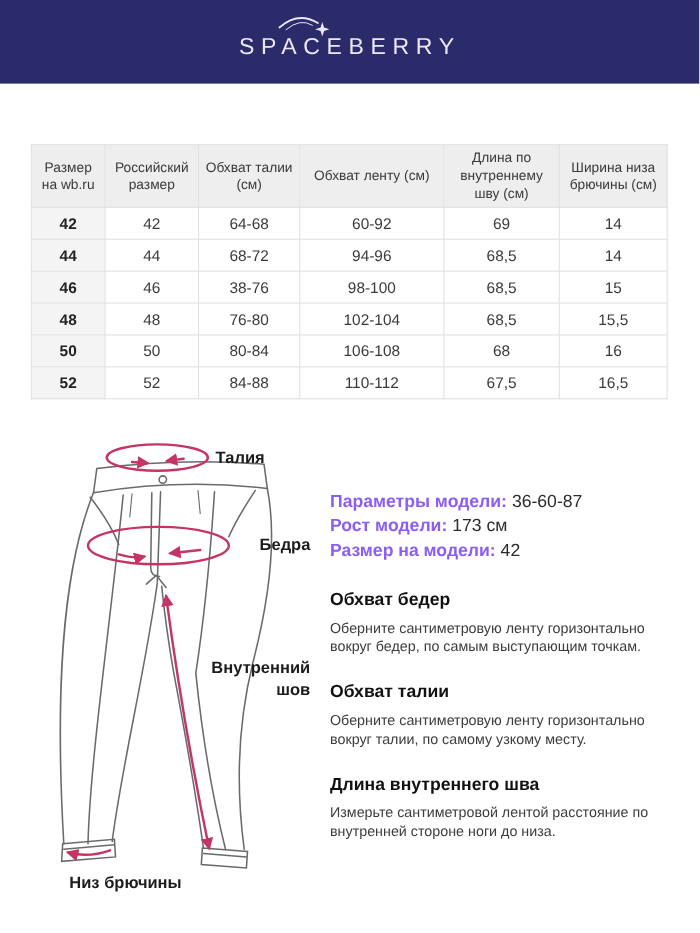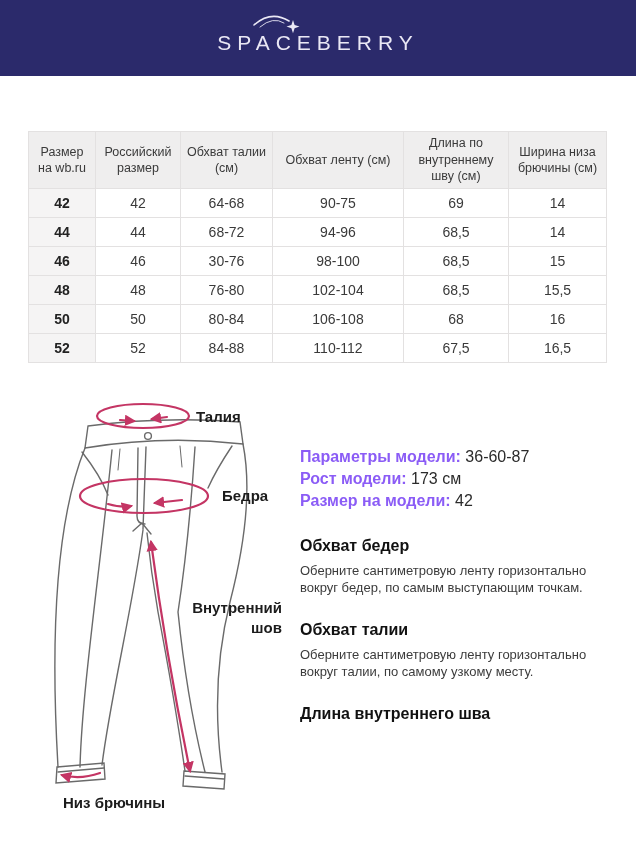--- a/index.html
+++ b/index.html
@@ -22,21 +22,21 @@
   .size-table th { background:#efeeee; font-weight:400; font-size:12.5px;
     line-height:1.32; height:57px; padding:2px 4px; }
   .size-table td { background:#ffffff; font-size:14px; height:29px; }
   .size-table td.size-col { background:#f5f4f4; font-weight:700; color:#222222; font-size:14px; }
 
   
   .diagram { position:absolute; left:20px; top:390px; width:280px; height:440px;text-align:right; }
   .pants-svg { position:absolute; left:0; top:0; }
   .diag-label { position:absolute; font-size:15px; font-weight:600; color:#1c1c1c; line-height:20px; }
   .label-waist { left:176px; top:17px; }
-  .label-hips  { left:202px; top:96px; }
+  .label-hips  { left:216px; top:96px; }
   .label-inseam { left:158px; top:208px; width:104px; }
   .label-hem { left:43px; top:403px; }
 
   
   .info { position:absolute; left:300px; top:446px; width:316px; color:#222222; }
   .model-line { font-size:16px; line-height:22px; color:#2b2b2b; }
   .model-line b { font-weight:700; color:#8b5cf6; }
   .guide-section { margin-top:24px; }
   .guide-section:first-of-type { margin-top:33px; }
   .guide-title { font-size:16px; font-weight:700; color:#111111; line-height:20px; }
@@ -75,36 +75,36 @@
         <th>Обхват ленту (см)</th>
         <th>Длина по внутреннему шву (см)</th>
         <th>Ширина низа брючины (см)</th>
       </tr>
     </thead>
     <tbody>
       <tr>
         <td class="size-col">42</td>
         <td>42</td>
         <td>64-68</td>
-        <td>90-75</td>
+        <td>60-92</td>
         <td>69</td>
         <td>14</td>
       </tr>
       <tr>
         <td class="size-col">44</td>
         <td>44</td>
         <td>68-72</td>
         <td>94-96</td>
         <td>68,5</td>
         <td>14</td>
       </tr>
       <tr>
         <td class="size-col">46</td>
         <td>46</td>
-        <td>30-76</td>
+        <td>38-76</td>
         <td>98-100</td>
         <td>68,5</td>
         <td>15</td>
       </tr>
       <tr>
         <td class="size-col">48</td>
         <td>48</td>
         <td>76-80</td>
         <td>102-104</td>
         <td>68,5</td>
@@ -203,16 +203,17 @@
     <div class="guide-section">
       <div class="guide-title">Обхват бедер</div>
       <div class="guide-text">Оберните сантиметровую ленту горизонтально вокруг бедер, по самым выступающим точкам.</div>
     </div>
     <div class="guide-section">
       <div class="guide-title">Обхват талии</div>
       <div class="guide-text">Оберните сантиметровую ленту горизонтально вокруг талии, по самому узкому месту.</div>
     </div>
     <div class="guide-section">
       <div class="guide-title">Длина внутреннего шва</div>
+      <div class="guide-text">Измерьте сантиметровой лентой расстояние по внутренней стороне ноги до низа.</div>
     </div>
   </div>
 
 </div>
 
 </body></html>

